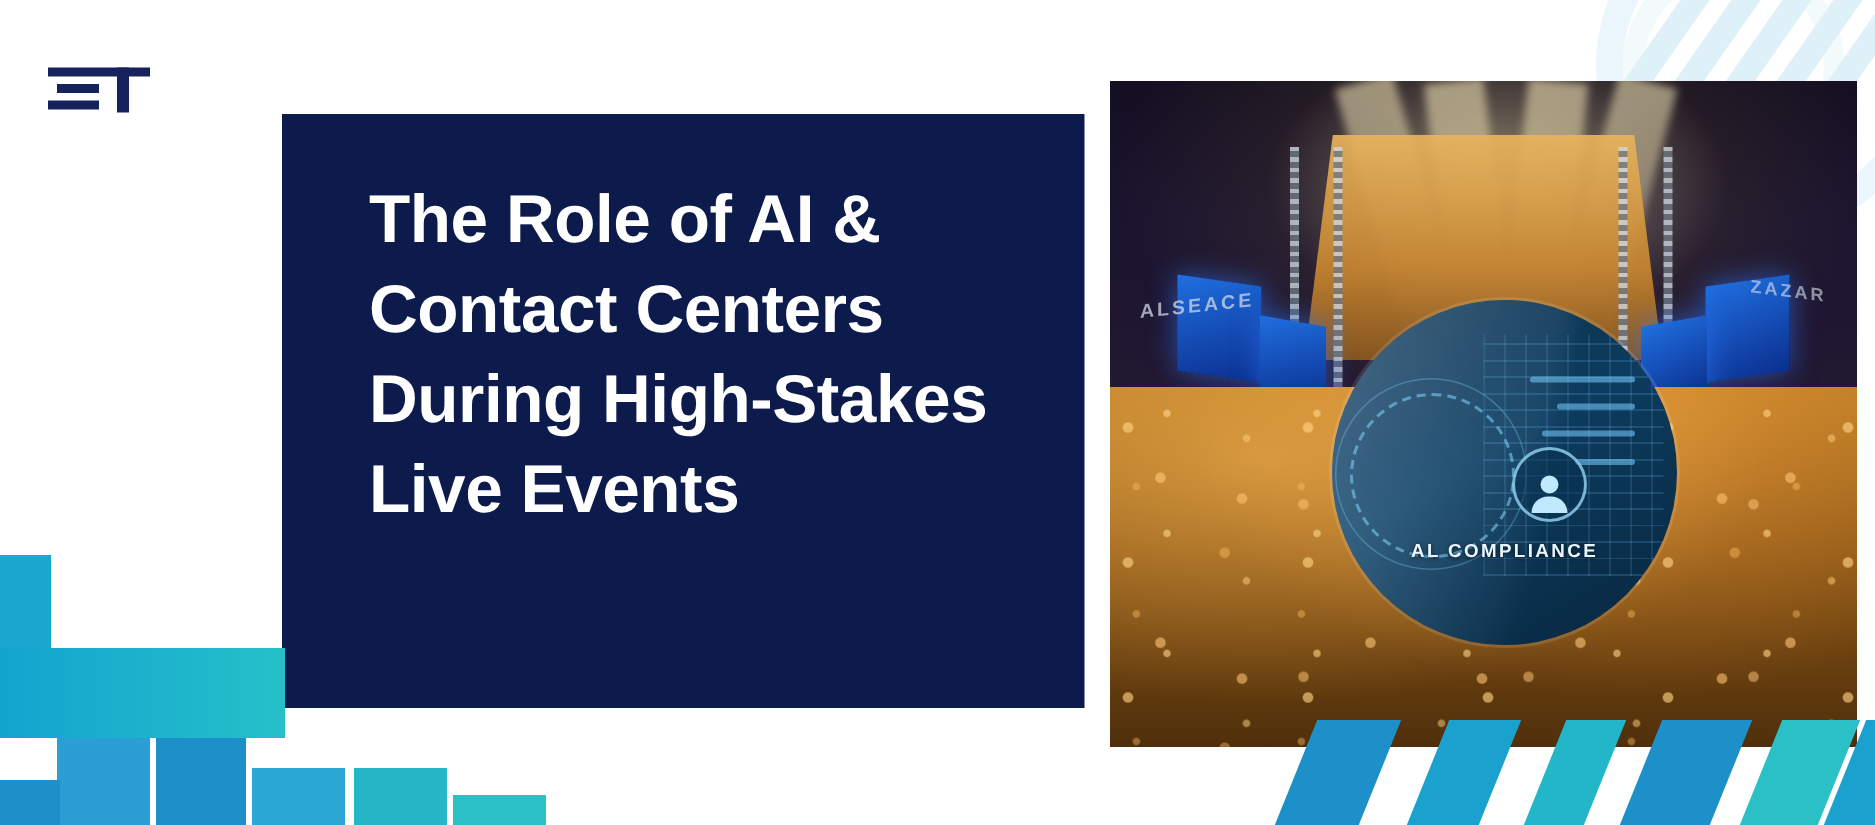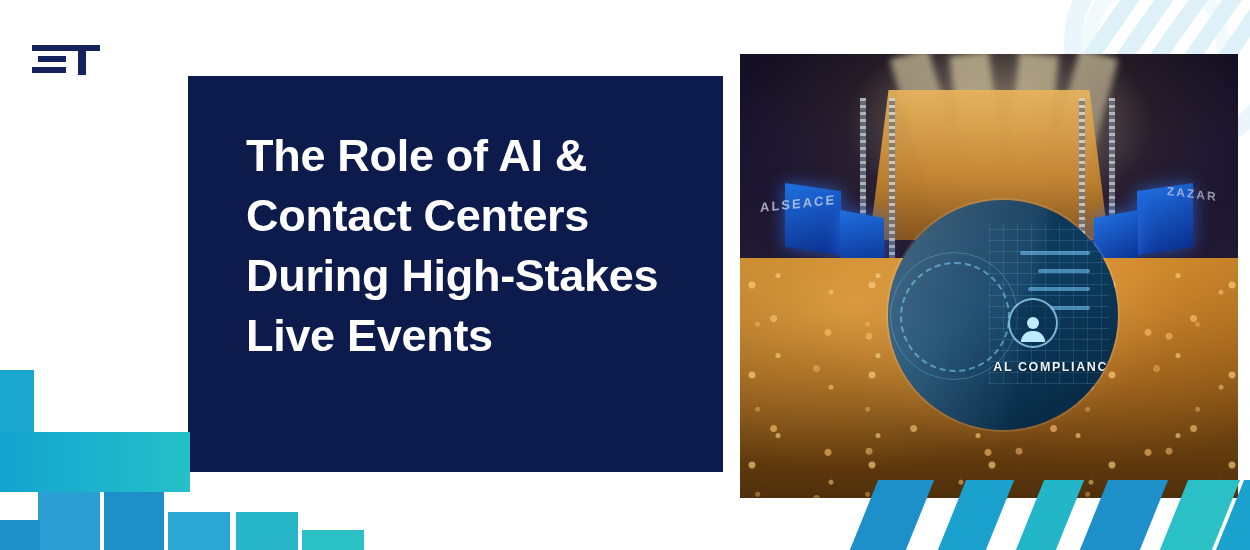--- a/index.html
+++ b/index.html
@@ -47,21 +47,21 @@
   .br-wrap i{position:absolute;bottom:-10px;height:90px;display:block;transform:skewX(-22deg);}
 
   
   .panel{
     position:absolute;left:188px;top:76px;width:535px;height:396px;
     background:#0d1b4c;
   }
   .panel h1{
     margin:0;color:#ffffff;font-size:45px;line-height:1.33;
     font-weight:bold;letter-spacing:-0.3px;
-    padding:50px 40px 0 58px;
+    padding:40px 40px 0 58px;
   }
 
   
   .photo{
     position:absolute;left:740px;top:54px;width:498px;height:444px;
     overflow:hidden;background:#120d1e;
   }
   .photo .sky{
     position:absolute;left:0;top:0;width:100%;height:52%;
     background:
@@ -162,21 +162,21 @@
     background:rgba(10,50,80,.55);
   }
   .ai-chip .person{
     width:12px;height:12px;border-radius:50%;background:#bfe9ff;position:relative;
   }
   .ai-chip .person::after{
     content:"";position:absolute;left:-6px;top:14px;width:24px;height:11px;
     border-radius:11px 11px 0 0;background:#bfe9ff;
   }
   .ai-label{
-    position:absolute;left:0;top:160px;width:100%;text-align:right;
+    position:absolute;left:0;top:160px;width:100%;text-align:center;
     color:#eaf6ff;font-size:12.5px;letter-spacing:1.6px;font-weight:bold;
     text-shadow:0 1px 3px rgba(0,0,0,.7);
   }
 
   
   .logo{position:absolute;left:30px;top:38px;width:80px;height:46px;}
 </style>
 </head>
 <body>
 

